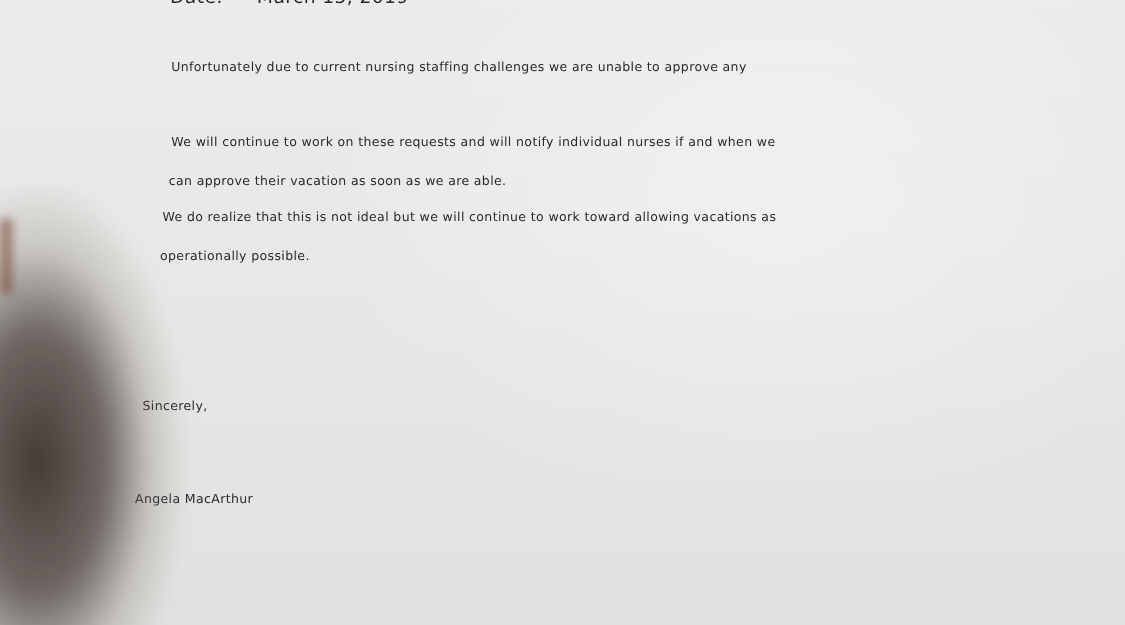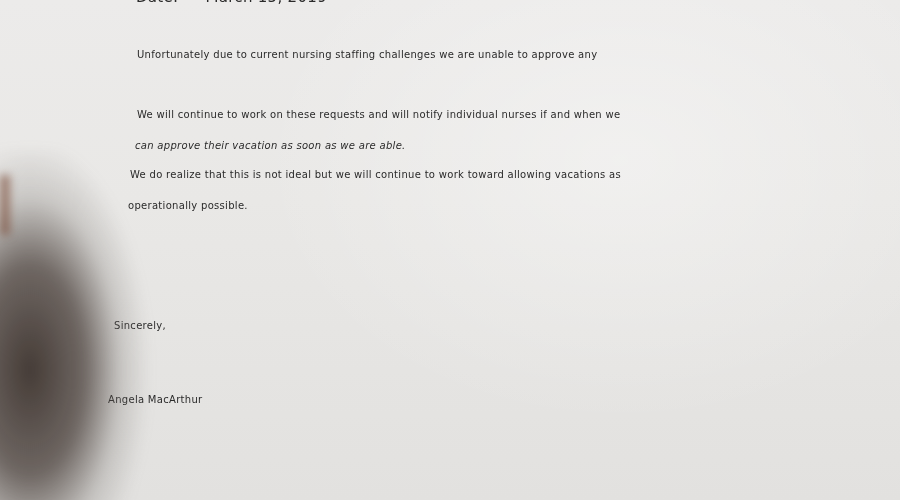--- a/index.html
+++ b/index.html
@@ -46,21 +46,21 @@
     }
     .date-line {
       left: 136px; top: -12px;
       font-size: 15px;
     }
     .date-label { margin-right: 22px; }
     .body-line { line-height: 30px; }
     .l1 { left: 137px; top: 40px; }
     .l2 { left: 137px; top: 71px; }
     .l3 { left: 137px; top: 100px; }
-    .l4 { left: 135px; top: 131px; font-style: italic; }
+    .l4 { left: 135px; top: 131px; }
     .l5 { left: 130px; top: 160px; }
     .l6 { left: 128px; top: 191px; }
     .closing { left: 114px; top: 320px; }
     .signature { left: 108px; top: 394px; }
   </style>
 </head>
 <body>
 
 <div class="paper">
 

